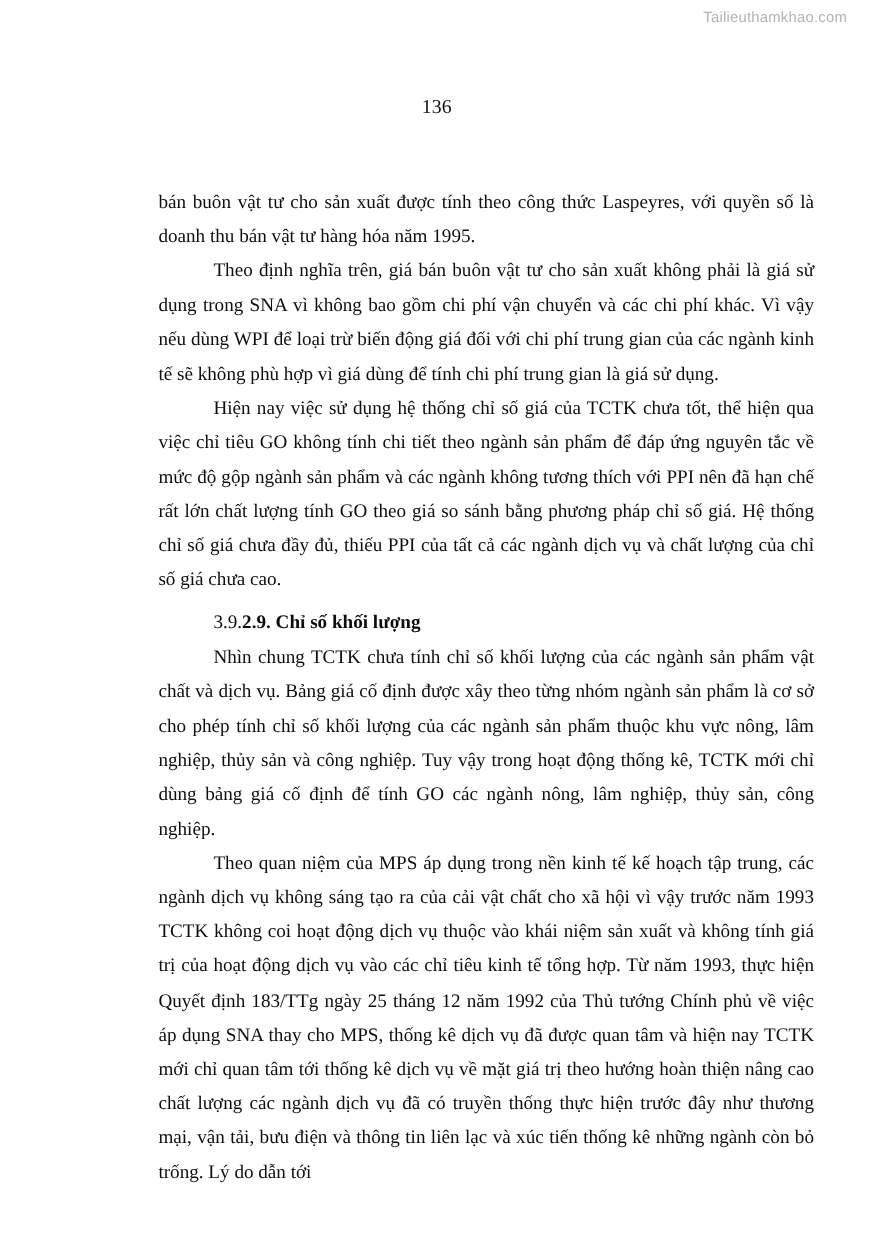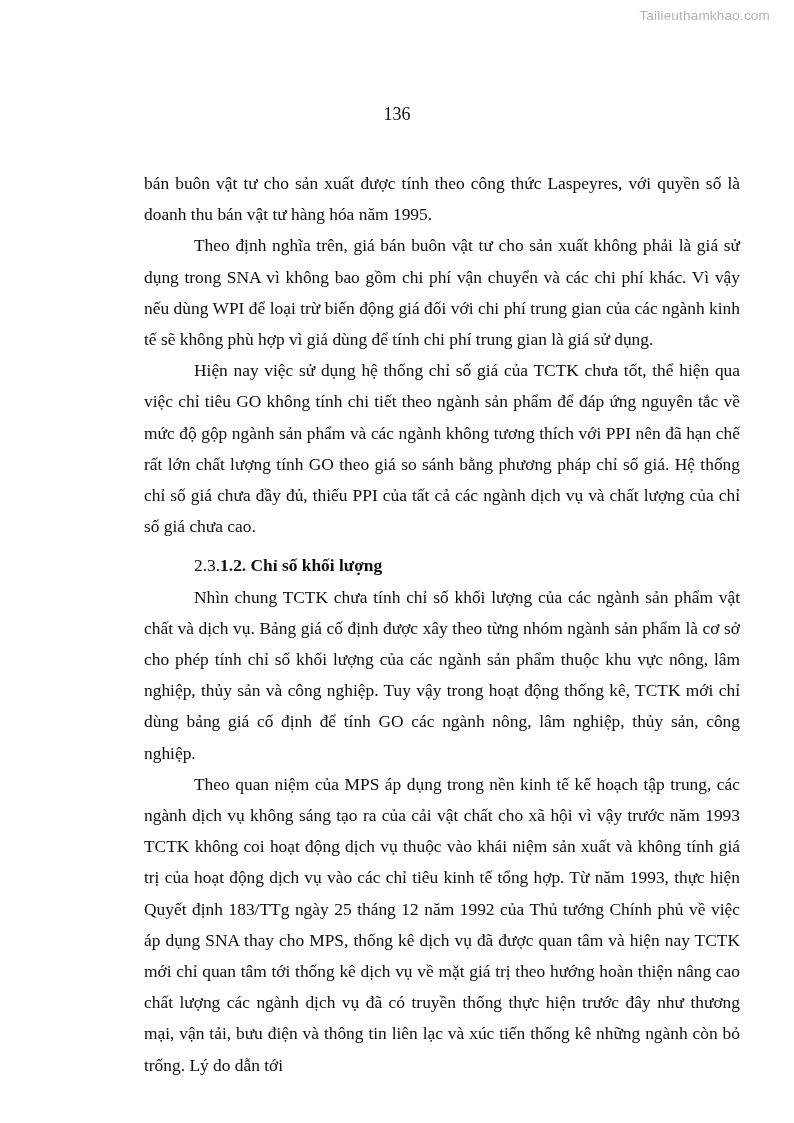--- a/index.html
+++ b/index.html
@@ -23,21 +23,21 @@
     right: 24px;
     font-family: "Liberation Sans", "DejaVu Sans", sans-serif;
     font-size: 13.5px;
     letter-spacing: 0.2px;
     color: #b3b3b3;
     user-select: none;
     white-space: nowrap;
   }
   .page-number {
     position: absolute;
-    top: 104px;
+    top: 87px;
     left: 0;
     width: 794px;
     text-align: center;
     font-size: 18px;
     font-family: "Liberation Serif", "DejaVu Serif", serif;
     color: #111111;
   }
   .content {
     position: absolute;
     top: 168px;
@@ -81,21 +81,21 @@
 
   <div class="content">
 
     <p class="para no-indent">bán buôn vật tư cho sản xuất được tính theo công thức Laspeyres, với quyền số là doanh thu bán vật tư hàng hóa năm 1995.</p>
 
     <p class="para">Theo định nghĩa trên, giá bán buôn vật tư cho sản xuất không phải là giá sử dụng trong SNA vì không bao gồm chi phí vận chuyển và các chi phí khác. Vì vậy nếu dùng WPI để loại trừ biến động giá đối với chi phí trung gian của các ngành kinh tế sẽ không phù hợp vì giá dùng để tính chi phí trung gian là giá sử dụng.</p>
 
     <p class="para">Hiện nay việc sử dụng hệ thống chỉ số giá của TCTK chưa tốt, thể hiện qua việc chỉ tiêu GO không tính chi tiết theo ngành sản phẩm để đáp ứng nguyên tắc về mức độ gộp ngành sản phẩm và các ngành không tương thích với PPI nên đã hạn chế rất lớn chất lượng tính GO theo giá so sánh bằng phương pháp chỉ số giá. Hệ thống chỉ số giá chưa đầy đủ, thiếu PPI của tất cả các ngành dịch vụ và chất lượng của chỉ số giá chưa cao.</p>
 
     <div class="heading">
-      <span class="num-light">2.3.</span><span class="num-bold">1.2. Chỉ số khối lượng</span>
+      <span class="num-light">3.9.</span><span class="num-bold">2.9. Chỉ số khối lượng</span>
     </div>
 
     <p class="para">Nhìn chung TCTK chưa tính chỉ số khối lượng của các ngành sản phẩm vật chất và dịch vụ. Bảng giá cố định được xây theo từng nhóm ngành sản phẩm là cơ sở cho phép tính chỉ số khối lượng của các ngành sản phẩm thuộc khu vực nông, lâm nghiệp, thủy sản và công nghiệp. Tuy vậy trong hoạt động thống kê, TCTK mới chỉ dùng bảng giá cố định để tính GO các ngành nông, lâm nghiệp, thủy sản, công nghiệp.</p>
 
     <p class="para">Theo quan niệm của MPS áp dụng trong nền kinh tế kế hoạch tập trung, các ngành dịch vụ không sáng tạo ra của cải vật chất cho xã hội vì vậy trước năm 1993 TCTK không coi hoạt động dịch vụ thuộc vào khái niệm sản xuất và không tính giá trị của hoạt động dịch vụ vào các chỉ tiêu kinh tế tổng hợp. Từ năm 1993, thực hiện Quyết định 183/TTg ngày 25 tháng 12 năm 1992 của Thủ tướng Chính phủ về việc áp dụng SNA thay cho MPS, thống kê dịch vụ đã được quan tâm và hiện nay TCTK mới chỉ quan tâm tới thống kê dịch vụ về mặt giá trị theo hướng hoàn thiện nâng cao chất lượng các ngành dịch vụ đã có truyền thống thực hiện trước đây như thương mại, vận tải, bưu điện và thông tin liên lạc và xúc tiến thống kê những ngành còn bỏ trống. Lý do dẫn tới</p>
 
   </div>
 
 </div>
 

